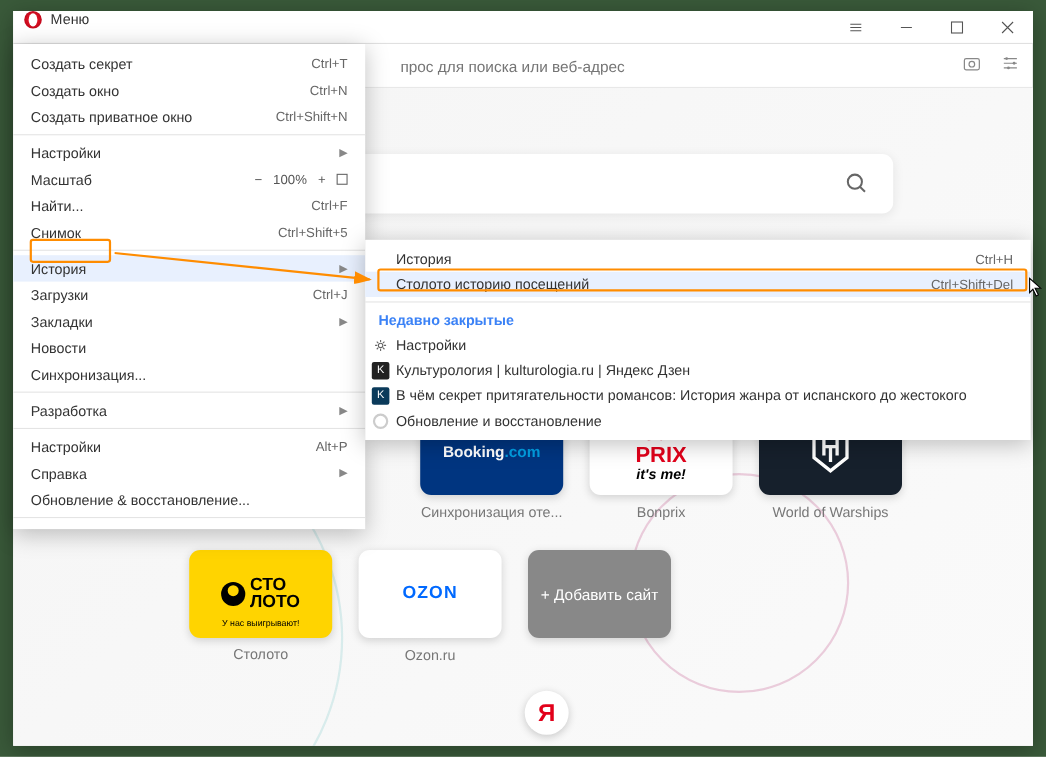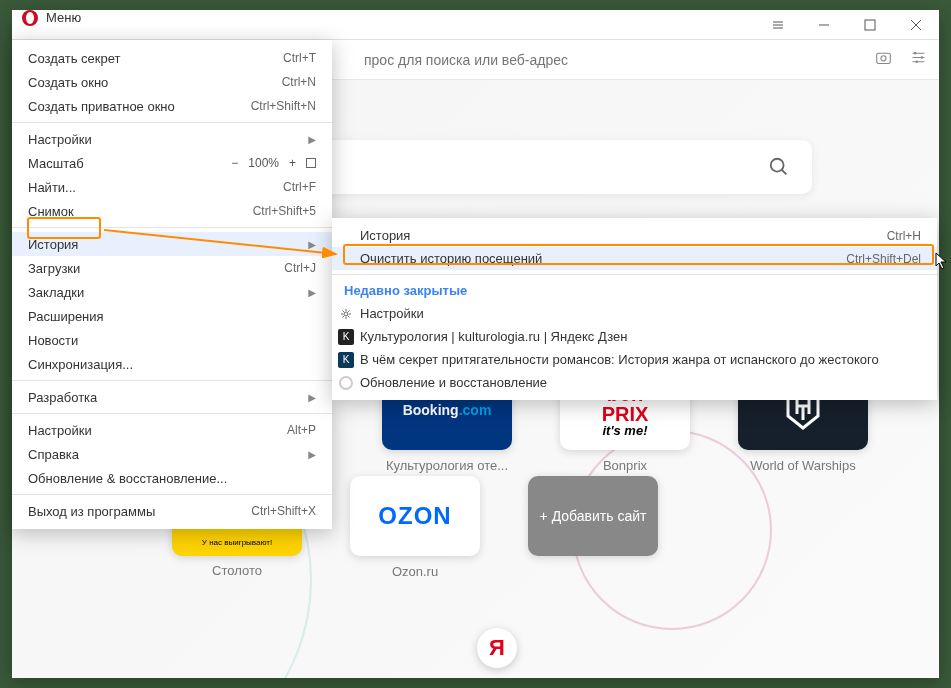--- a/index.html
+++ b/index.html
@@ -14,30 +14,30 @@
 .win-btn svg { width: 12px; height: 12px; }
 .addr-bar { height: 40px; display: flex; align-items: center; padding: 0 12px; border-bottom: 1px solid #e8e8e8; }
 .addr-input { flex: 1; border: none; outline: none; font-size: 14px; color: #0f766e; margin-left: 340px; }
 .addr-icons { display: flex; gap: 18px; color: #666; }
 .addr-icons svg { width: 17px; height: 17px; }
 .content { position: relative; height: calc(100% - 70px); background: linear-gradient(135deg, #f5f5f5 0%, #fafafa 100%); overflow: hidden; }
 .bg-curve { position: absolute; border-radius: 50%; border: 2px solid rgba(100,200,200,0.3); }
 .search-box { position: absolute; left: 160px; top: 60px; width: 640px; height: 54px; background: #fff; border-radius: 10px; box-shadow: 0 2px 10px rgba(0,0,0,0.08); display: flex; align-items: center; padding: 0 22px; }
 .search-box input { flex: 1; border: none; outline: none; font-size: 17px; color: #999; }
 .search-box svg { width: 22px; height: 22px; color: #666; }
-.tiles { position: absolute; left: 160px; top: 380px; display: flex; gap: 48px; }
+.tiles { position: absolute; left: 160px; top: 380px; display: flex; gap: 24px; }
 .tile { width: 130px; text-align: center; }
 .tile-box { width: 130px; height: 80px; border-radius: 10px; display: flex; align-items: center; justify-content: center; color: #fff; font-weight: bold; box-shadow: 0 2px 8px rgba(0,0,0,0.15); }
 .tile-label { font-size: 13px; color: #777; margin-top: 8px; }
 .booking { background: #003580; font-size: 14px; }
 .booking .com { color: #009fe3; }
 .bonprix { background: #fff; color: #e2001a; font-family: Georgia, serif; font-style: italic; font-size: 13px; line-height: 1; }
 .wows { background: #16202c; }
 .stoloto { background: #ffd400; color: #000; font-size: 13px; }
-.ozon { background: #fff; color: #0069ff; font-size: 24px; font-weight: 900; letter-spacing: 1px; }
+.ozon { background: #fff; color: #0069ff; font-size: 16px; font-weight: 900; letter-spacing: 1px; }
 .addsite { background: #888; color: #fff; font-size: 14px; font-weight: normal; }
 .yandex-btn { position: absolute; left: 465px; bottom: 10px; width: 40px; height: 40px; background: #fff; border-radius: 50%; box-shadow: 0 2px 8px rgba(0,0,0,0.2); display: flex; align-items: center; justify-content: center; color: #e2001a; font-size: 22px; font-weight: bold; }
 
 .main-menu { position: absolute; left: 12px; top: 40px; width: 320px; background: #fff; box-shadow: 0 4px 20px rgba(0,0,0,0.25); z-index: 50; padding: 6px 0; }
 .menu-item { display: flex; align-items: center; height: 24px; padding: 0 16px; font-size: 13px; color: #333; cursor: default; }
 .menu-item .shortcut { margin-left: auto; color: #666; font-size: 12px; }
 .menu-item .arrow { margin-left: auto; color: #888; font-size: 10px; }
 .menu-sep { height: 1px; background: #e4e4e4; margin: 4px 0; }
 .zoom-controls { display: flex; align-items: center; margin-left: auto; gap: 6px; font-size: 12px; color: #555; }
 .zoom-controls span { padding: 0 2px; }
@@ -109,21 +109,21 @@
       <input placeholder="нтернете" style="">
       <svg viewBox="0 0 24 24">
           <circle cx="10" cy="10" r="7" stroke="#666" stroke-width="2" fill="none"></circle>
           <path d="M15 15l5 5" stroke="#666" stroke-width="2"></path>
         </svg>
     </div>
 
     <div class="tiles" style="left:370px; top:290px;">
       <div class="tile">
         <div class="tile-box booking">Booking<span class="com">.com</span></div>
-        <div class="tile-label">Культурология оте...</div>
+        <div class="tile-label">Синхронизация оте...</div>
       </div>
       <div class="tile">
         <div class="tile-box bonprix">
             <div>
               <div style="color:#e2001a;font-weight:700;font-size:20px;font-style:normal">bon<br>PRIX</div>
               <div style="color:#000">it's me!</div>
             </div>
           </div>
         <div class="tile-label">Bonprix</div>
       </div>
@@ -131,21 +131,21 @@
         <div class="tile-box wows">
             <svg width="40" height="44" viewBox="0 0 40 44">
               <path d="M5 5 L5 28 L20 40 L35 28 L35 5 Z" fill="none" stroke="#fff" stroke-width="3"></path>
               <path d="M14 12 v14 M26 12 v14 M20 18 v14 M14 18 h12" stroke="#fff" stroke-width="3" fill="none"></path>
             </svg>
           </div>
         <div class="tile-label">World of Warships</div>
       </div>
     </div>
 
-    <div class="tiles" style="left:160px; top:396px;">
+    <div class="tiles" style="left:160px; top:420px;">
       <div class="tile">
         <div class="tile-box stoloto">
             <div style="display:flex;align-items:center;gap:4px">
               <div style="width:22px;height:22px;background:#000;border-radius:50%;position:relative">
                 <div style="position:absolute;left:6px;top:3px;width:10px;height:10px;background:#ffd400;border-radius:50%"></div>
               </div>
               <div style="text-align:left;line-height:1">
                 <div style="font-size:16px;font-weight:900">СТО<br>ЛОТО</div>
               </div>
             </div>
@@ -208,23 +208,20 @@
     </div>
     <div class="menu-item">
       <span>Загрузки</span>
       <span class="shortcut">Ctrl+J</span>
     </div>
     <div class="menu-item">
       <span>Закладки</span>
       <span class="arrow">▶</span>
     </div>
     <div class="menu-item">
-      <span>Расширения</span>
-    </div>
-    <div class="menu-item">
       <span>Новости</span>
     </div>
     <div class="menu-item">
       <span>Синхронизация...</span>
     </div>
     <div class="menu-sep"></div>
     <div class="menu-item">
       <span>Разработка</span>
       <span class="arrow">▶</span>
     </div>
@@ -234,33 +231,29 @@
       <span class="shortcut">Alt+P</span>
     </div>
     <div class="menu-item">
       <span>Справка</span>
       <span class="arrow">▶</span>
     </div>
     <div class="menu-item">
       <span>Обновление &amp; восстановление...</span>
     </div>
     <div class="menu-sep"></div>
-    <div class="menu-item">
-      <span>Выход из программы</span>
-      <span class="shortcut">Ctrl+Shift+X</span>
-    </div>
   </div>
 
 <div class="sub-menu">
   <div class="sub-item">
     <span>История</span>
     <span class="shortcut">Ctrl+H</span>
   </div>
   <div class="sub-item" style="background:#e8f0fe">
-    <span>Очистить историю посещений</span>
+    <span>Столото историю посещений</span>
     <span class="shortcut">Ctrl+Shift+Del</span>
   </div>
   <div class="menu-sep"></div>
   <div class="sub-heading">Недавно закрытые</div>
   <div id="recent-list">
       <div class="sub-item">
         <span class="favicon" style="background: transparent;">
           <svg width="12" height="12" viewBox="0 0 12 12">
             <circle cx="6" cy="6" r="2" fill="none" stroke="#666"></circle>
             <path d="M6 1v2M6 9v2M1 6h2M9 6h2M2.5 2.5l1.4 1.4M8.1 8.1l1.4 1.4M2.5 9.5l1.4-1.4M8.1 3.9l1.4-1.4" stroke="#666"></path>

